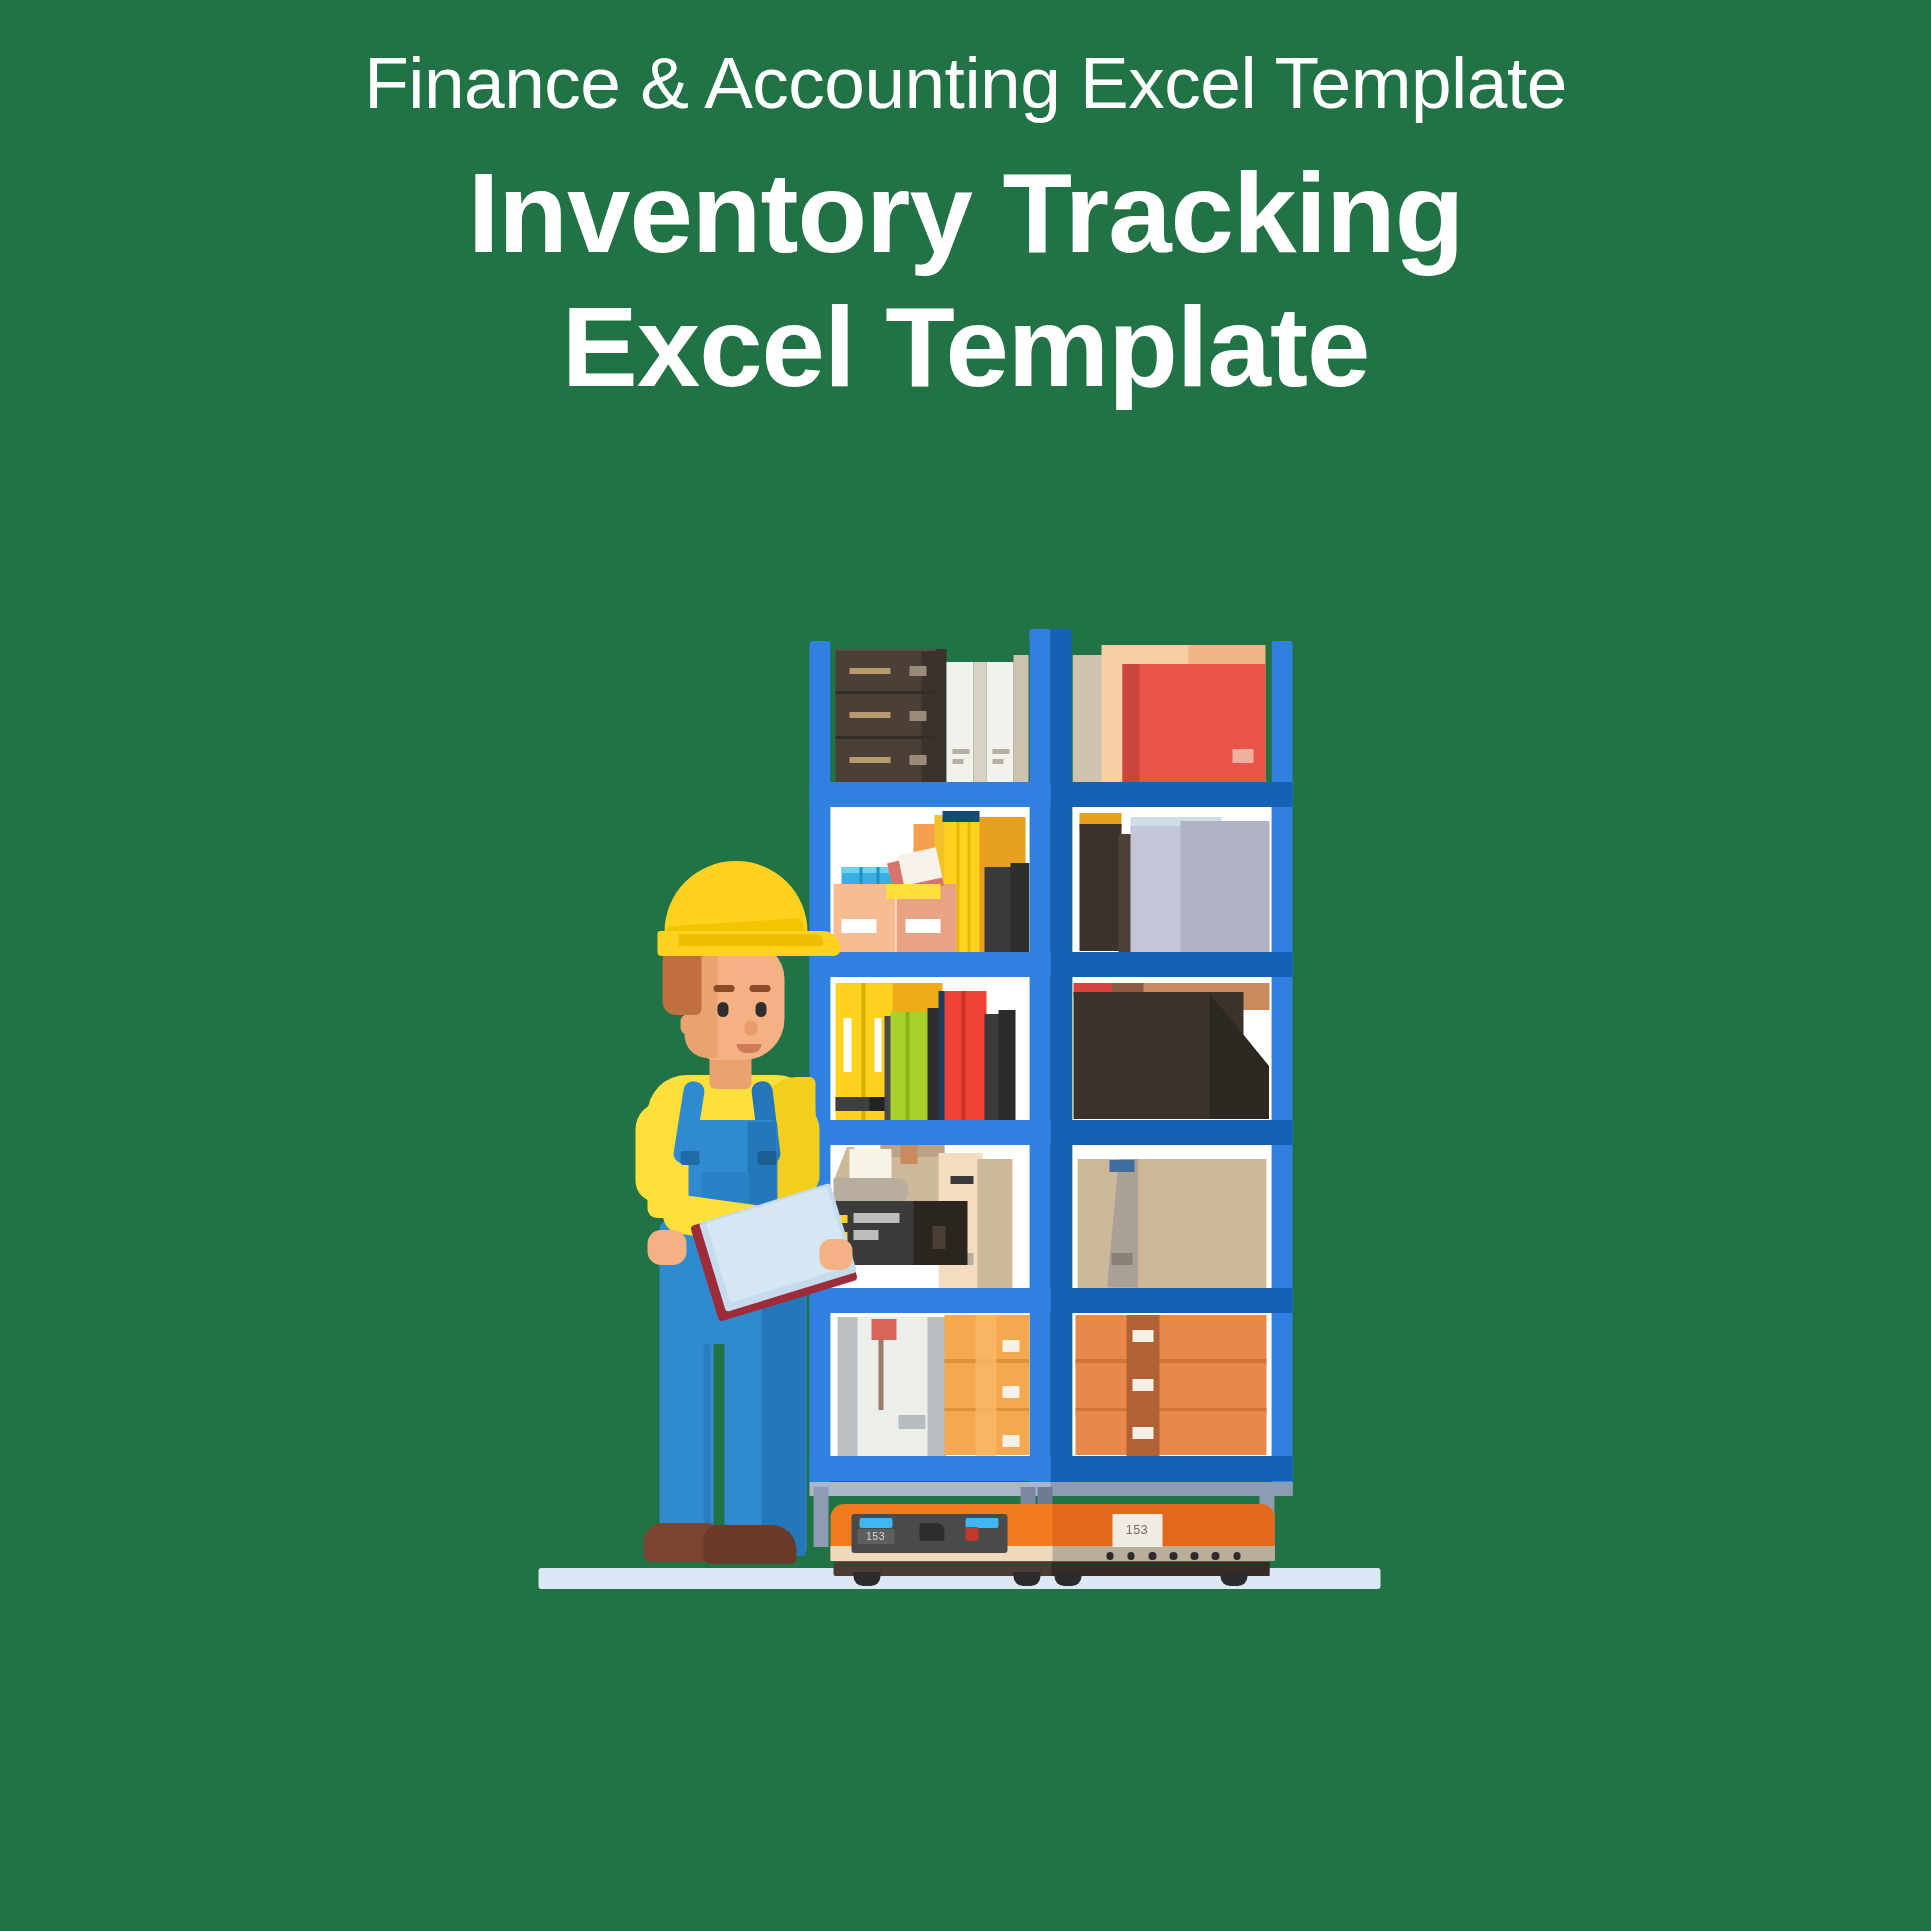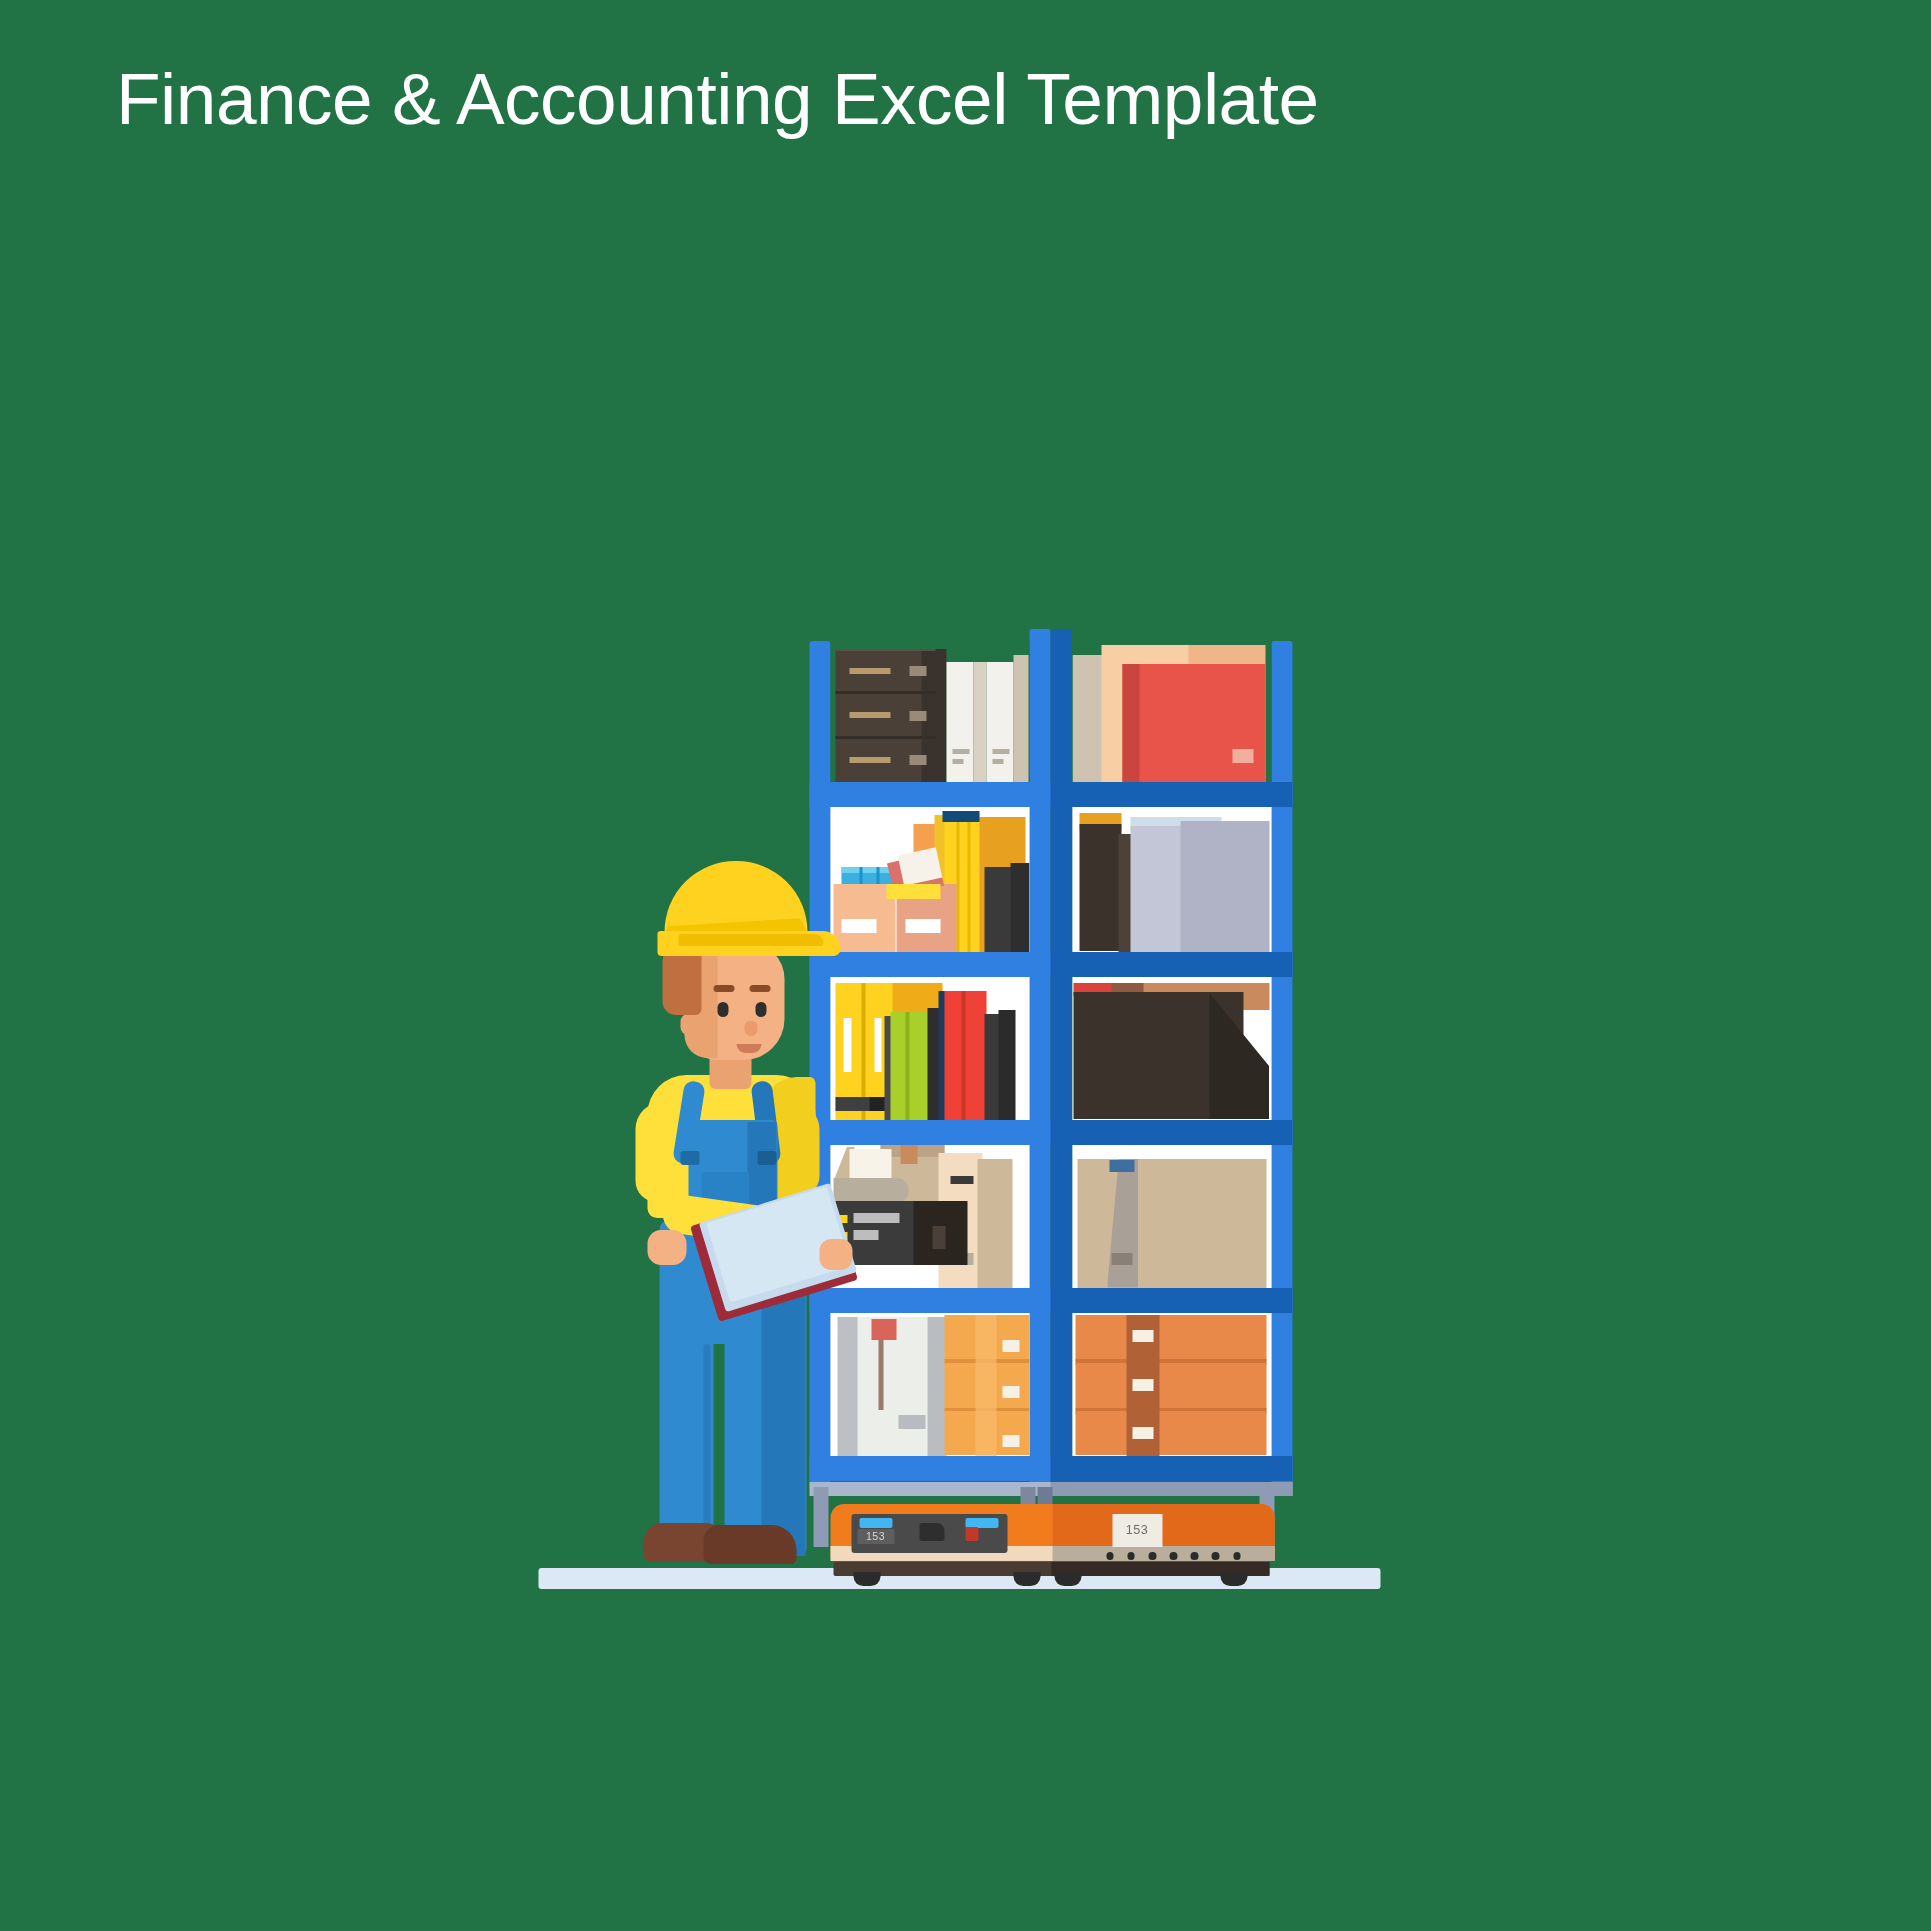--- a/index.html
+++ b/index.html
@@ -19,21 +19,22 @@
     height: 1931px;
     background: #217244;
     display: flex;
     flex-direction: column;
     align-items: center;
   }
 
   
   .header-block {
     width: 100%;
-    padding-top: 60px;
+    text-align: center;
+    padding-top: 44px;
   }
   .eyebrow {
     color: #ffffff;
     font-size: 73px;
     line-height: 1.06;
     font-weight: 400;
     letter-spacing: -0.5px;
     margin: 0 auto;
     max-width: 1699px;
   }
@@ -344,20 +345,21 @@
   .clip-paper { width: 137px; height: 93px; background:#c6dcee; border-radius: 2.9px; left: 89px; top: 340px; transform: rotate(-17deg); }
   .clip-paper2{ width: 126px; height: 83px; background:#d6e7f4; border-radius: 2.9px; left: 95px; top: 342px; transform: rotate(-17deg); }
 </style>
 </head>
 <body>
 
 <div class="poster">
 
   <div class="header-block">
     <div class="eyebrow">Finance &amp; Accounting Excel Template</div>
+    <div class="main-title">Inventory Tracking Excel Template</div>
   </div>
 
   <div class="illustration">
     <div class="illu-inner">
 
       <div class="floor"></div>
 
       <div class="rack">
 
         <div class="post left"></div>

